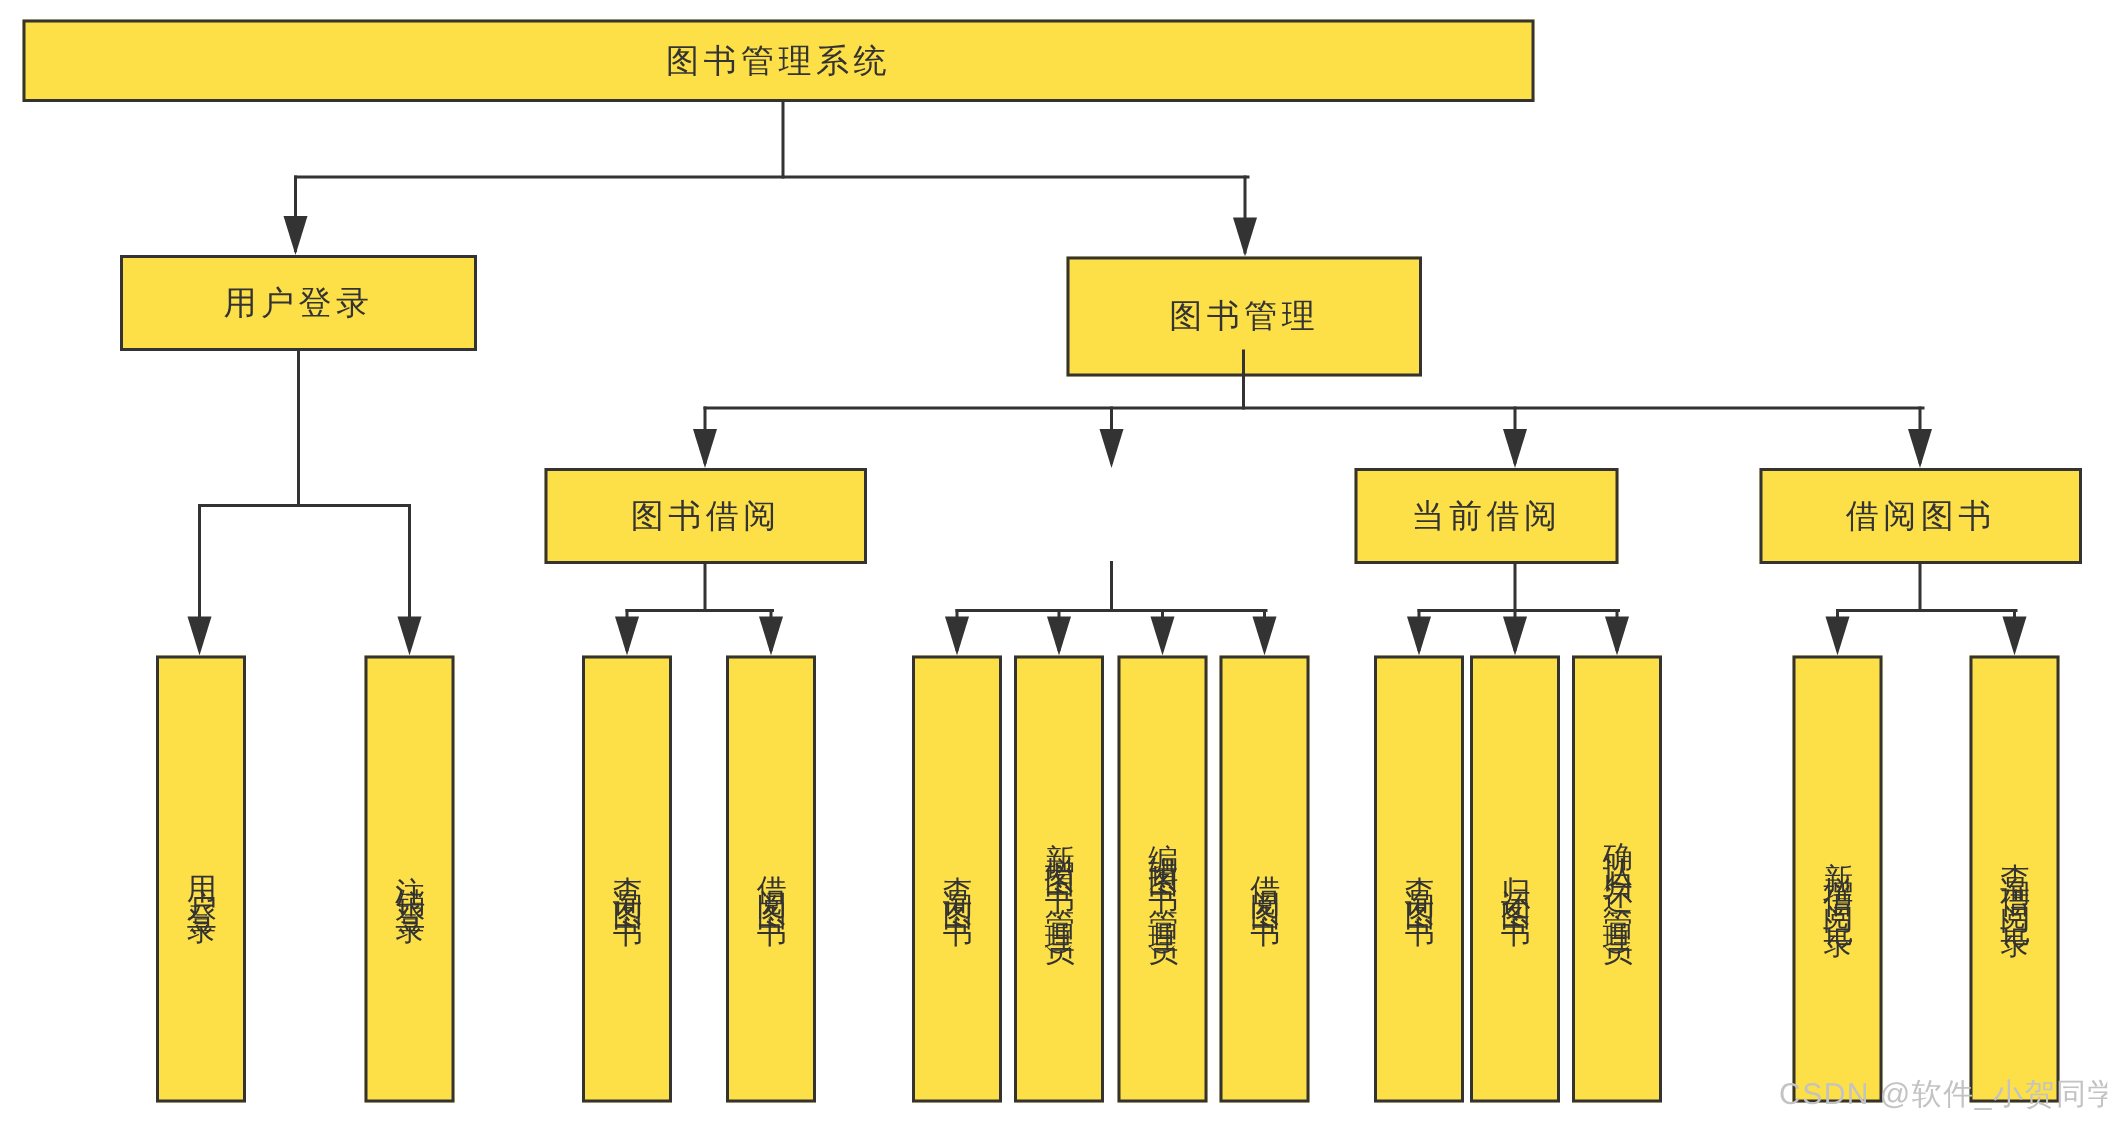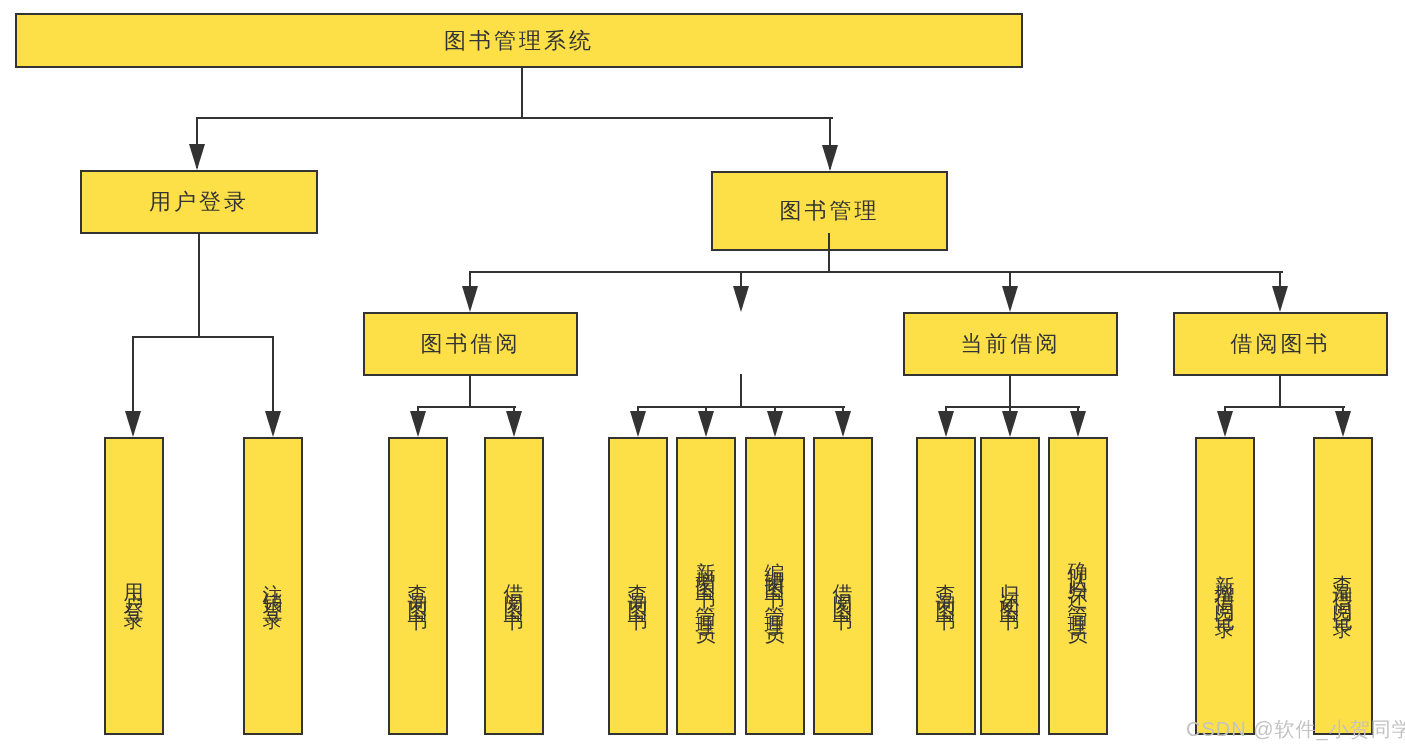--- a/index.html
+++ b/index.html
@@ -65,21 +65,21 @@
   <div class="ln" style="left:740px;top:271px;width:2px;height:38px;"></div>
   <div class="ah" style="left:733px;top:286px;"></div>
   <div class="ln" style="left:1009px;top:271px;width:2px;height:38px;"></div>
   <div class="ah" style="left:1002px;top:286px;"></div>
   <div class="ln" style="left:1279px;top:271px;width:2px;height:38px;"></div>
   <div class="ah" style="left:1272px;top:286px;"></div>
 
   <div class="box" style="left:363px;top:312px;width:215px;height:64px;">
     <span>图书借阅</span>
   </div>
-  <div class="box" style="left:903px;top:312px;width:215px;height:64px;">
+  <div class="box" style="left:903px;top:312px;width:176px;height:64px;">
     <span>当前借阅</span>
   </div>
   <div class="box" style="left:1173px;top:312px;width:215px;height:64px;">
     <span>借阅图书</span>
   </div>
 
   <div class="ln" style="left:469px;top:374px;width:2px;height:34px;"></div>
   <div class="ln" style="left:417px;top:406px;width:99px;height:2px;"></div>
   <div class="ln" style="left:417px;top:406px;width:2px;height:28px;"></div>
   <div class="ah" style="left:410px;top:411px;"></div>

